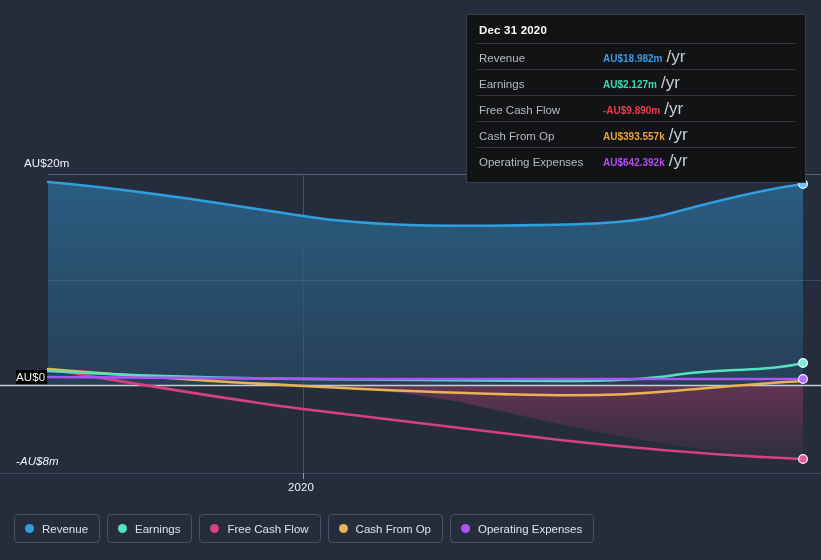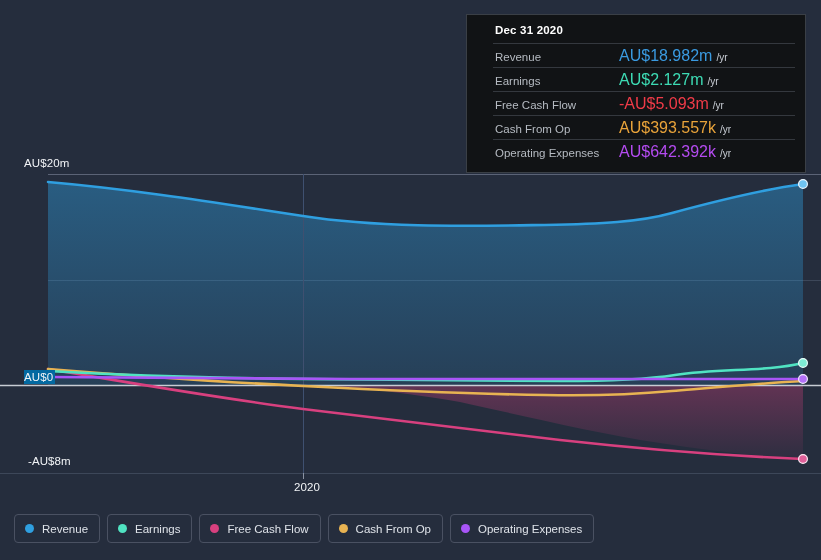--- a/index.html
+++ b/index.html
@@ -35,34 +35,34 @@
   
   .axis-label {
     position: absolute;
     font-size: 11.5px;
     color: #f1f3f6;
     letter-spacing: 0.1px;
     white-space: nowrap;
     pointer-events: none;
   }
   #ylab-top   { left: 24px; top: 157px; }
-  #ylab-zero  { left: 24px; top: 370px; background: #0369a1; padding: 1px 2px 1px 0; }
-  #ylab-bot   { left: 28px; top: 455px; }
-  #xlab-2020  { left: 288px; top: 481px; font-size: 11.5px; color: #f1f3f6; margin-left: 6px; }
+  #ylab-zero  { left: 16px; top: 370px; background: #000000; padding: 1px 2px 1px 0; }
+  #ylab-bot   { left: 16px; top: 455px; font-style: italic; }
+  #xlab-2020  { left: 288px; top: 481px; font-size: 11.5px; color: #f1f3f6; }
 
   
   #tooltip {
     position: absolute;
     left: 466px;
     top: 14px;
     width: 340px;
     background: #111315;
     border: 1px solid #3a3f46;
     box-sizing: border-box;
-    padding: 8px 10px 9px 26px;
+    padding: 8px 10px 9px 10px;
     font-size: 11.5px;
   }
   #tooltip .tt-title {
     font-weight: bold;
     font-size: 11.5px;
     color: #ffffff;
     padding: 1px 0 7px 2px;
     letter-spacing: 0.2px;
   }
   .tt-row {
@@ -72,28 +72,28 @@
     padding: 3px 0 2px 2px;
     min-height: 15px;
   }
   .tt-key {
     width: 124px;
     flex: 0 0 124px;
     color: #b6bbc2;
     font-size: 11.5px;
   }
   .tt-val {
-    font-weight: normal;
-    font-size: 16px;
+    font-weight: bold;
+    font-size: 10px;
     white-space: nowrap;
   }
   .tt-unit {
     color: #c9ced5;
     font-weight: normal;
-    font-size: 10px;
+    font-size: 17px;
     margin-left: 4px;
   }
 
   
   #legend {
     position: absolute;
     left: 14px;
     top: 514px;
     display: flex;
     gap: 7px;
@@ -219,21 +219,21 @@
         <div class="tt-row">
           <div class="tt-key">Revenue</div>
           <div><span class="tt-val" style="color: rgb(58, 154, 224);">AU$18.982m</span><span class="tt-unit">/yr</span></div>
         </div>
         <div class="tt-row">
           <div class="tt-key">Earnings</div>
           <div><span class="tt-val" style="color: rgb(61, 219, 180); text-align: right;">AU$2.127m</span><span class="tt-unit">/yr</span></div>
         </div>
         <div class="tt-row">
           <div class="tt-key">Free Cash Flow</div>
-          <div><span class="tt-val" style="color: rgb(240, 59, 72);">-AU$5.093m</span><span class="tt-unit">/yr</span></div>
+          <div><span class="tt-val" style="color: rgb(240, 59, 72);">-AU$9.890m</span><span class="tt-unit">/yr</span></div>
         </div>
         <div class="tt-row">
           <div class="tt-key">Cash From Op</div>
           <div><span class="tt-val" style="color: rgb(232, 163, 58);">AU$393.557k</span><span class="tt-unit">/yr</span></div>
         </div>
         <div class="tt-row">
           <div class="tt-key">Operating Expenses</div>
           <div><span class="tt-val" style="color: rgb(180, 75, 240);">AU$642.392k</span><span class="tt-unit">/yr</span></div>
         </div>
       </div>

